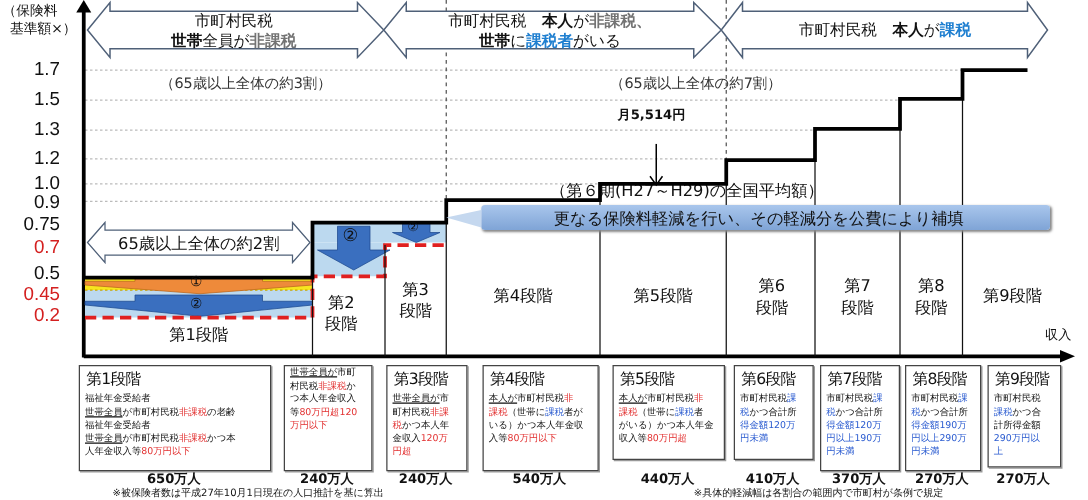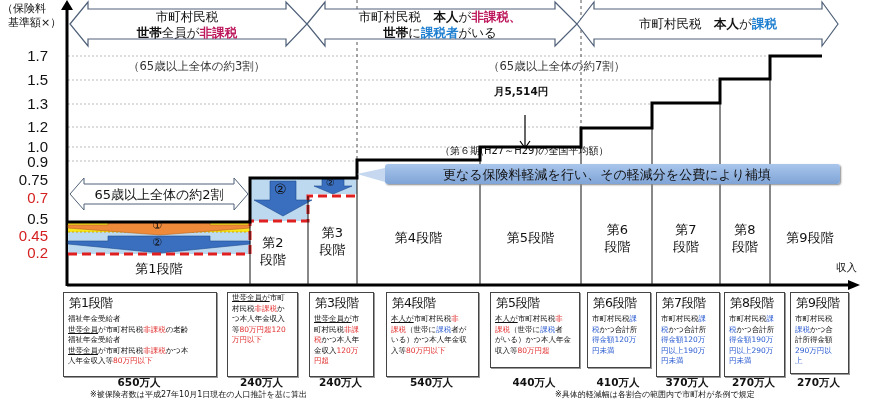--- a/index.html
+++ b/index.html
@@ -11,21 +11,21 @@
   .note{position:absolute;font-size:8px;white-space:nowrap;}
   .card{position:absolute;border:1.5px solid #444;background:#fff;box-shadow:1px 1px 0 #999;}
   .card-title{font-size:12.5px;padding:2px 0 2px 5px;letter-spacing:-0.5px;}
   .card-body{font-size:7.5px;line-height:10.5px;padding:0 4px;}
   .red{color:#e23030;}
   .blue{color:#2a5bd0;}
   .u{text-decoration:underline;}
   .count{position:absolute;font-size:10.5px;text-align:center;font-weight:bold;}
   .header-text{position:absolute;text-align:center;font-size:12.5px;line-height:16px;}
   .b{font-weight:bold;}
-  .hred{color:#be185d;font-weight:bold;}
+  .hred{color:#737373;font-weight:bold;}
   .hblue{color:#1f7fd0;font-weight:bold;}
   .pop-text{position:absolute;font-size:11.5px;color:#333;white-space:nowrap;}
 </style>
 </head>
 <body>
 
 <div class="abs" style="left:2px;top:2px;font-size:11px;line-height:14px;">
   <div>（保険料</div>
   <div style="padding-left:6px;">基準額×）</div>
 </div>
@@ -81,21 +81,21 @@
   <div><span class="b">世帯</span><span>に</span><span class="hblue">課税者</span><span>がいる</span></div>
 </div>
 <div class="header-text" style="left:594px;top:16px;width:228px;">
   <span>市町村民税　</span><span class="b">本人</span><span>が</span><span class="hblue">課税</span>
 </div>
 
 <div class="pop-text" style="left:128px;top:59px;">（65歳以上全体の約3割）</div>
 <div class="pop-text" style="left:488px;top:59px;">（65歳以上全体の約7割）</div>
 
 <div class="abs" style="left:494px;top:85px;font-size:10.5px;font-weight:bold;">月5,514円</div>
-<div class="abs" style="left:440px;top:104px;font-size:10px;white-space:nowrap;margin-top:40px;">（第６期(H27～H29)の全国平均額）</div>
+<div class="abs" style="left:440px;top:104px;font-size:13px;white-space:nowrap;margin-top:40px;">（第６期(H27～H29)の全国平均額）</div>
 <svg class="abs" style="left:518px;top:115px;" width="14" height="36">
   <line x1="7" y1="0" x2="7" y2="32" stroke="#000" stroke-width="1.2"></line>
   <polyline points="2,26 7,33 12,26" fill="none" stroke="#000" stroke-width="1.2"></polyline>
 </svg>
 
 <svg class="abs" style="left:0;top:0;" width="870" height="300">
 
   <rect x="250" y="178" width="107" height="16" fill="#bcd9ef"></rect>
   <rect x="250" y="194" width="58" height="27" fill="#bcd9ef"></rect>
 

